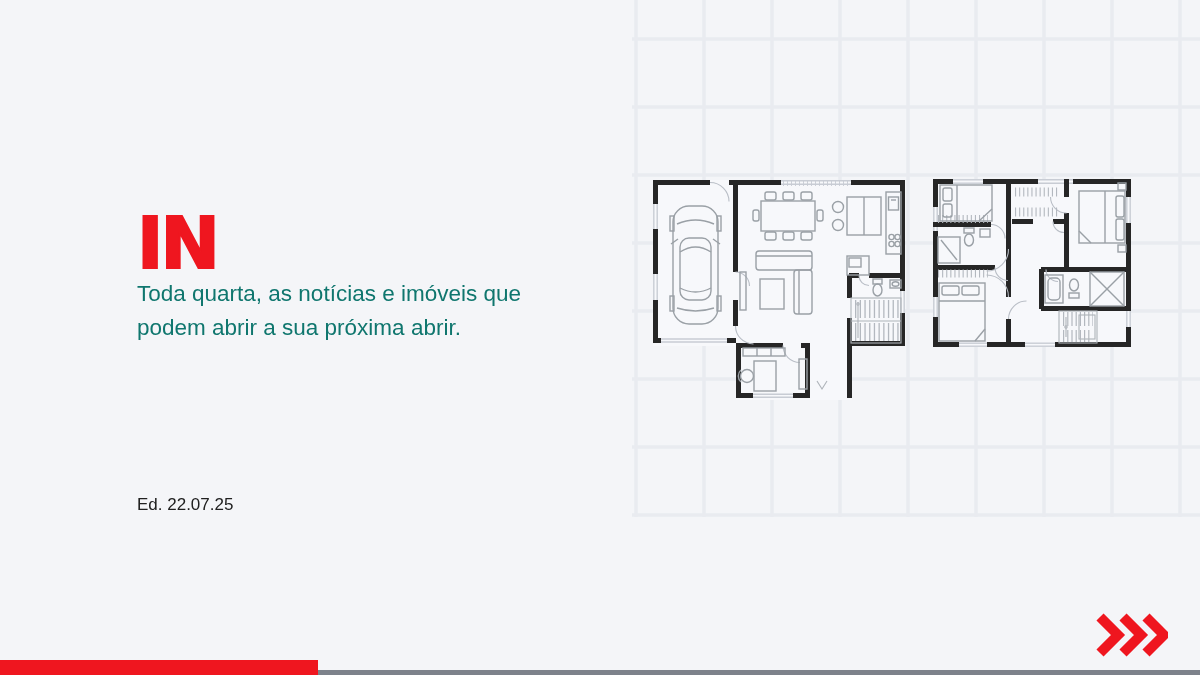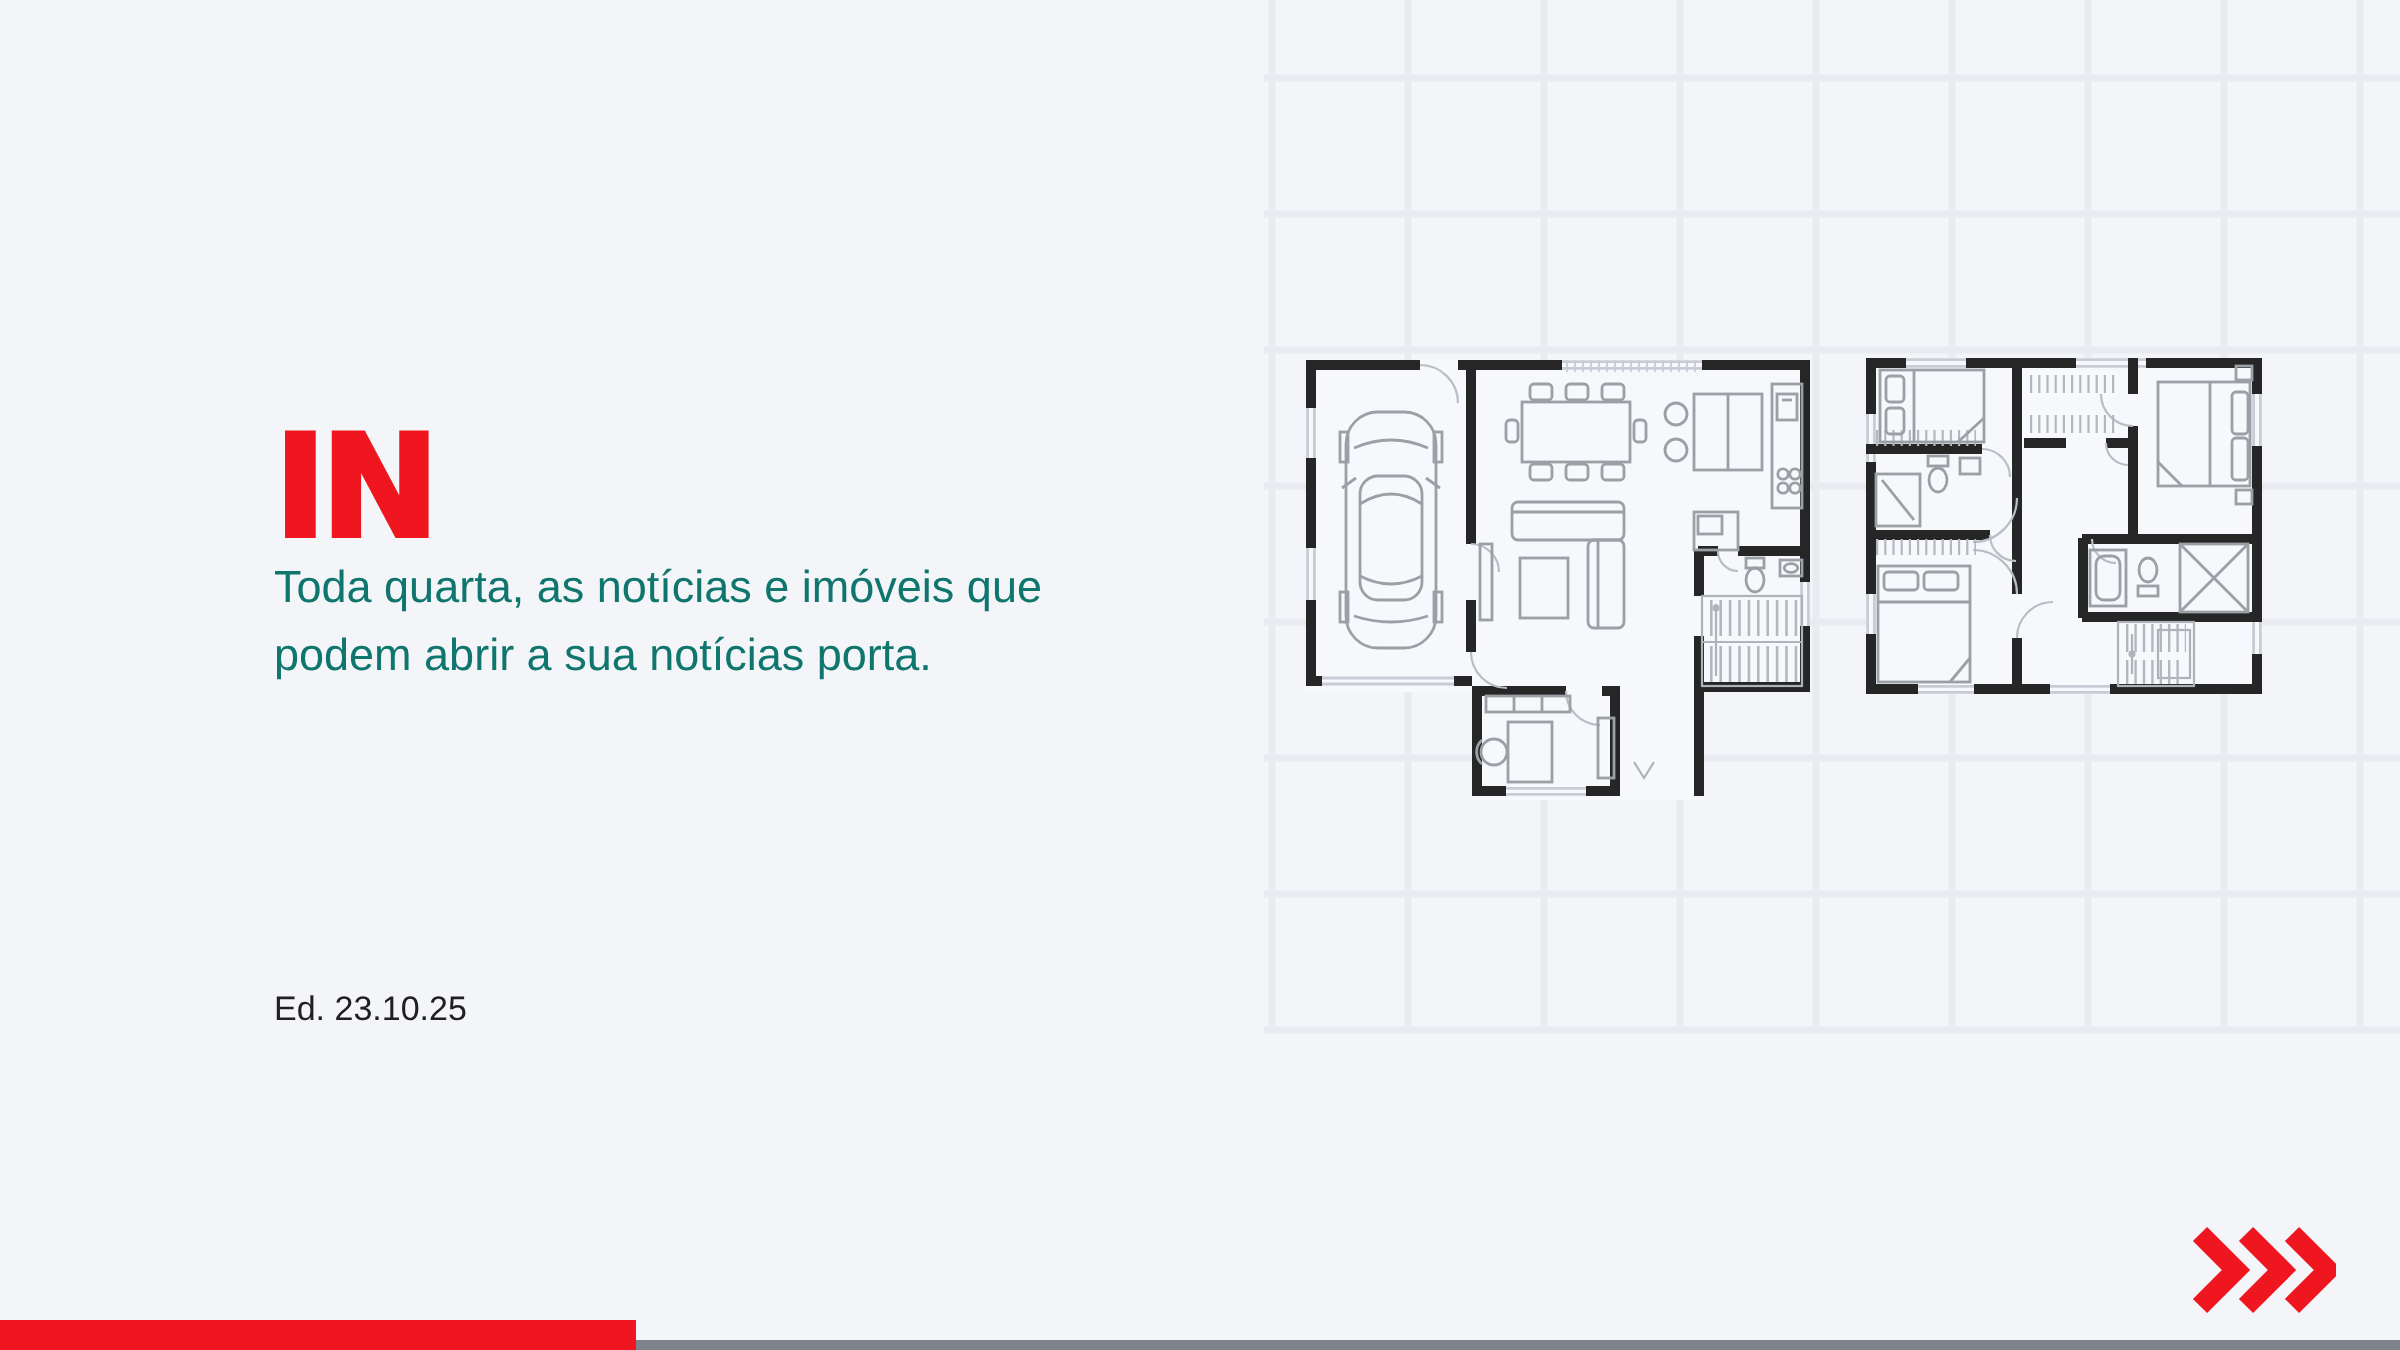--- a/index.html
+++ b/index.html
@@ -69,24 +69,24 @@
     <line x1="0" y1="515" x2="568" y2="515"></line>
   </g>
 </svg>
 
 <div class="left-block">
   <div class="logo-row">
     <span class="logo-in">IN</span>
   </div>
   <div class="tagline">
     <span>Toda quarta, as notícias e imóveis que</span><br>
-    <span>podem abrir a sua notícias porta.</span>
+    <span>podem abrir a sua próxima abrir.</span>
   </div>
 </div>
-<div class="edition">Ed. 23.10.25</div>
+<div class="edition">Ed. 22.07.25</div>
 
 <svg class="plan1-svg" width="252" height="220" viewBox="0 0 252 220">
   <polygon class="floor" points="0,0 252,0 252,166 199,166 199,220 83,220 83,166 0,166"></polygon>
 
   <g>
     <line class="wintick" x1="130" y1="2.5" x2="198" y2="2.5" stroke-dasharray="1 3"></line>
     <line class="win" x1="128" y1="0.8" x2="198" y2="0.8"></line>
     <line class="win" x1="128" y1="4.2" x2="198" y2="4.2"></line>
     <line class="win" x1="0.8" y1="24" x2="0.8" y2="49"></line>
       <line class="win" x1="4.2" y1="24" x2="4.2" y2="49"></line>

